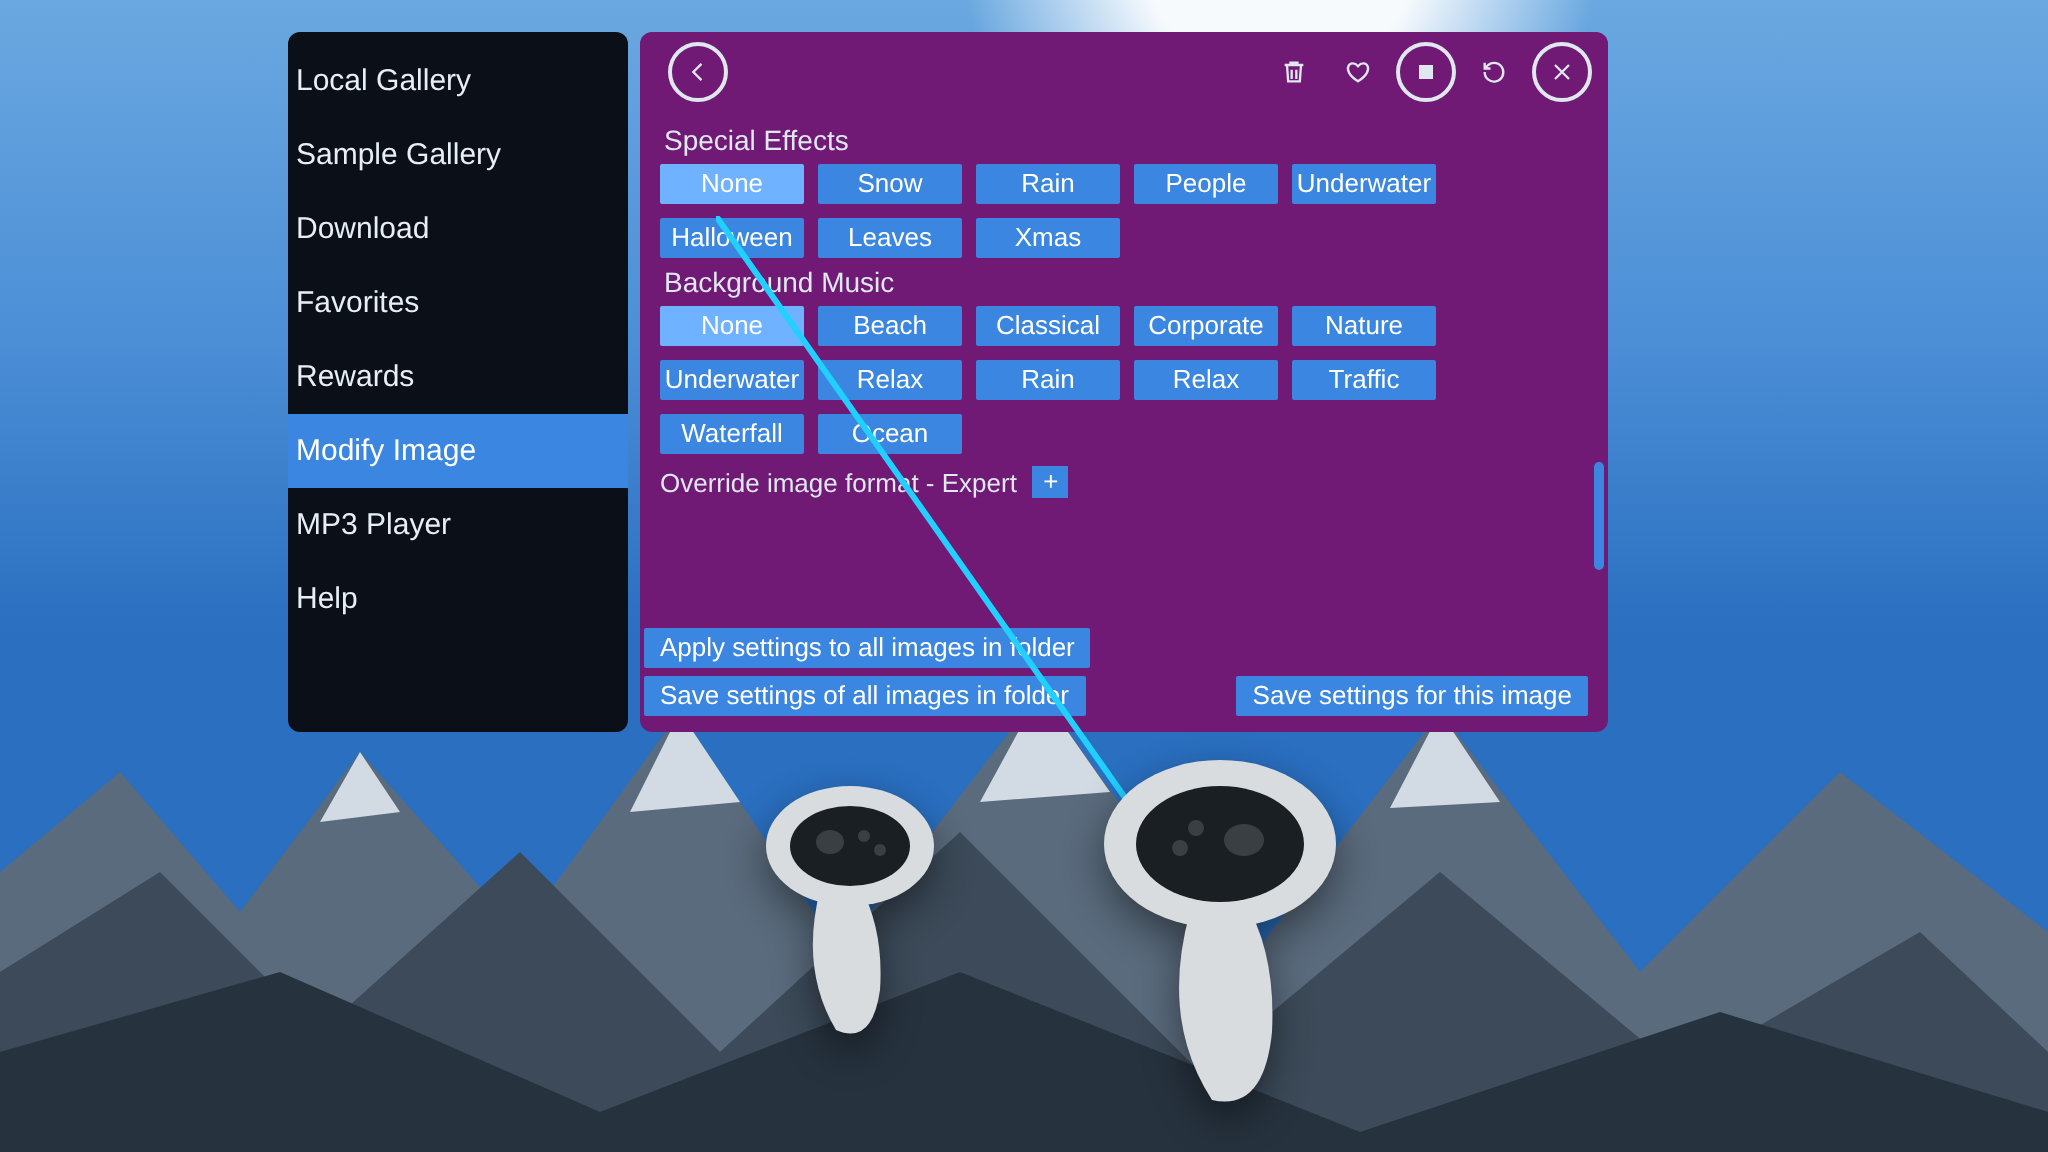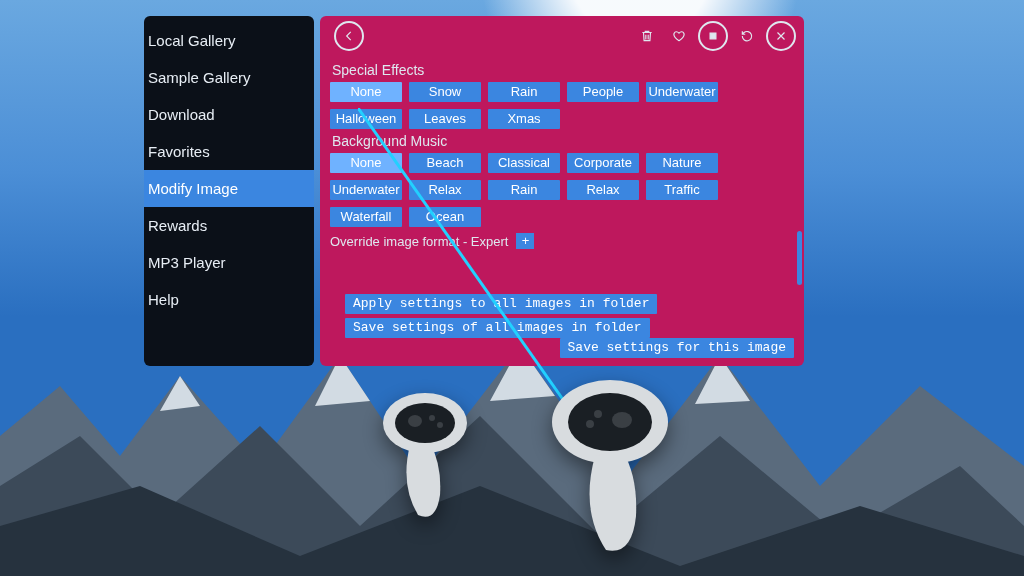--- a/index.html
+++ b/index.html
@@ -9,36 +9,36 @@
       radial-gradient(circle at 640px -30px, rgba(255,255,255,.95) 0 70px, rgba(255,255,255,0) 160px),
       linear-gradient(180deg,#6aa8e0 0%, #4b8ed6 30%, #2a6fc0 55%, #2a6fc0 58%, rgba(0,0,0,0) 58%),
       linear-gradient(180deg,#2a6fc0 0%, #2a6fc0 100%);
   }
   #mtn{position:absolute;left:0;right:0;bottom:0;height:260px;}
   
   #ui{position:absolute;left:144px;top:16px;width:660px;height:350px;display:flex;border-radius:8px;overflow:visible;}
   #sidebar{width:170px;background:#0b1018;border-radius:6px;margin-right:6px;display:flex;flex-direction:column;padding:6px 0;}
   .nav{color:#e8eef5;font-size:15px;text-align:left;padding:10px 4px;cursor:pointer;}
   .nav.active{background:#3b86e0;color:#fff;}
-  #content{flex:1;background:#be185d;border-radius:6px;position:relative;display:flex;flex-direction:column;}
+  #content{flex:1;background:#701a75;border-radius:6px;position:relative;display:flex;flex-direction:column;}
   
   #topbar{height:36px;display:flex;align-items:center;justify-content:space-between;padding:2px 8px;}
   .ib{width:26px;height:26px;border:2px solid #dfe7ef;border-radius:50%;display:flex;align-items:center;justify-content:center;color:#dfe7ef;margin-left:6px;cursor:pointer;flex:0 0 auto;}
   .ib svg{width:14px;height:14px;stroke:#dfe7ef;fill:none;stroke-width:2;}
   #icons-right{display:flex;align-items:center;}
   
   #body{padding:4px 10px 2px 10px;flex:1;position:relative;}
   .sect{color:#dfe7ef;font-size:14px;margin:2px 0 4px 2px;}
   .row{display:flex;flex-wrap:wrap;gap:7px;margin-bottom:4px;}
   .opt{background:#3b86e0;color:#fff;font-size:13px;height:20px;line-height:20px;width:72px;text-align:center;border-radius:1px;cursor:pointer;}
   .opt.sel{background:#6fb2ff;}
   .override{display:flex;align-items:center;color:#dfe7ef;font-size:13px;margin-top:6px;gap:8px;}
   .plus{background:#3b86e0;color:#fff;width:18px;height:16px;line-height:16px;text-align:center;font-size:13px;cursor:pointer;}
   
-  #bottom{position:absolute;left:0;right:0;bottom:0;padding:6px 10px 8px 25px;font-family:Liberation Mono, monospace;}
+  #bottom{position:absolute;left:0;right:0;bottom:0;padding:6px 10px 8px 2px;}
   .bbtn{background:#3b86e0;color:#fff;font-size:13px;height:20px;line-height:20px;padding:0 8px;display:inline-block;cursor:pointer;border-radius:1px;}
   #btn-apply{margin-bottom:4px;}
   #btn-save-one{float:right;}
   
   #sbar{position:absolute;right:2px;top:40px;bottom:50px;width:5px;}
   #sthumb{position:absolute;right:0;top:175px;width:5px;height:54px;background:#3b86e0;border-radius:3px;}
   
   #laser{position:absolute;left:358px;top:108px;width:240px;height:330px;pointer-events:none;}
   
   .ctrl{position:absolute;filter:drop-shadow(0 8px 10px rgba(0,0,0,.45));}
@@ -54,22 +54,22 @@
   <path d="M0,260 L0,210 L140,170 L300,240 L480,170 L680,250 L860,190 L1024,240 L1024,260 Z" fill="#26323e"></path>
   <path d="M180,60 L200,90 L160,95 Z M340,40 L370,85 L315,90 Z M520,30 L555,80 L490,85 Z M720,40 L750,85 L695,88 Z" fill="#e8eef5" opacity=".85"></path>
 </svg>
 
 <div id="ui">
   <div id="sidebar">
     <div class="nav">Local Gallery</div>
     <div class="nav">Sample Gallery</div>
     <div class="nav">Download</div>
     <div class="nav">Favorites</div>
+    <div class="nav">Rewards</div>
     <div class="nav active">Modify Image</div>
-    <div class="nav">Rewards</div>
     <div class="nav">MP3 Player</div>
     <div class="nav">Help</div>
   </div>
 
   <div id="content">
     <div id="topbar">
       <div class="ib">
         <svg viewBox="0 0 24 24">
             <path d="M15 5 L8 12 L15 19"></path>
           </svg>

